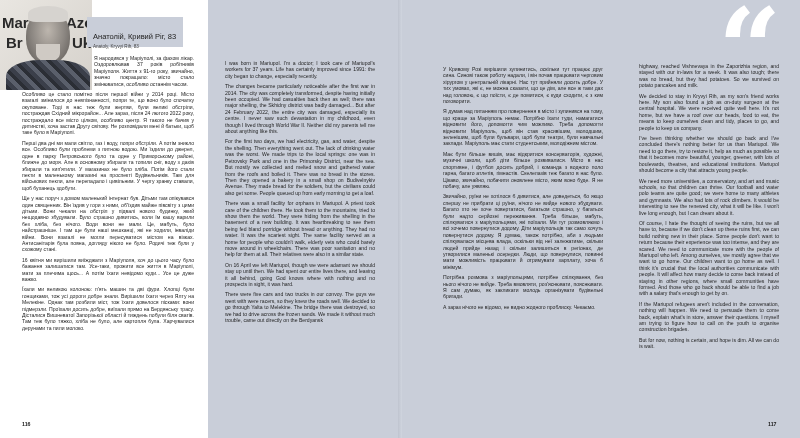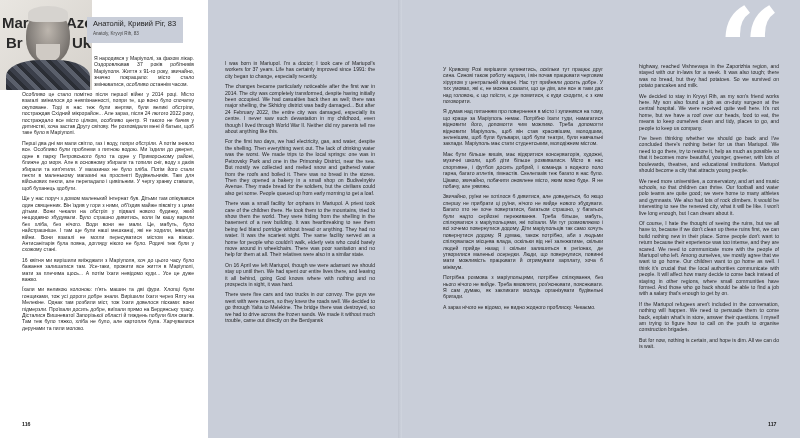--- a/index.html
+++ b/index.html
@@ -37,21 +37,21 @@
   .photo .beard {
     position:absolute; left:36px; top:44px; width:24px; height:18px; border-radius:0 0 50% 50%;
     background:#cfcac4;
   }
   .photo .shirt {
     position:absolute; left:6px; top:60px; width:84px; height:40px; border-radius:40% 40% 0 0;
     background: repeating-linear-gradient(45deg, #3b3f4a 0 4px, #5a5f6b 4px 8px, #2b2e35 8px 12px);
   }
   .name-box {
     position: absolute; left: 87px; top: 17px; width: 96px; height: 26px;
-    background: #c9ced9; padding: 2px 6px; box-sizing: border-box;
+    background: #c9ced9; padding: 15px 6px; box-sizing: border-box;
   }
   .name-ua { font-size: 7.5px; color:#222; white-space:nowrap; }
   .name-en { font-size: 4.6px; color:#444; margin-top:3px; white-space:nowrap; }
   .col {
     position: absolute; font-size: 5.1px; line-height: 6.4px; text-align: justify;
     color: #1f1f1f; hyphens: auto;
   }
   .col p { margin: 0 0 4px 0; }
   .col-1 { left: 22px; top: 55px; width: 172px; }
   .col-1 .first { margin-left: 72px; }

